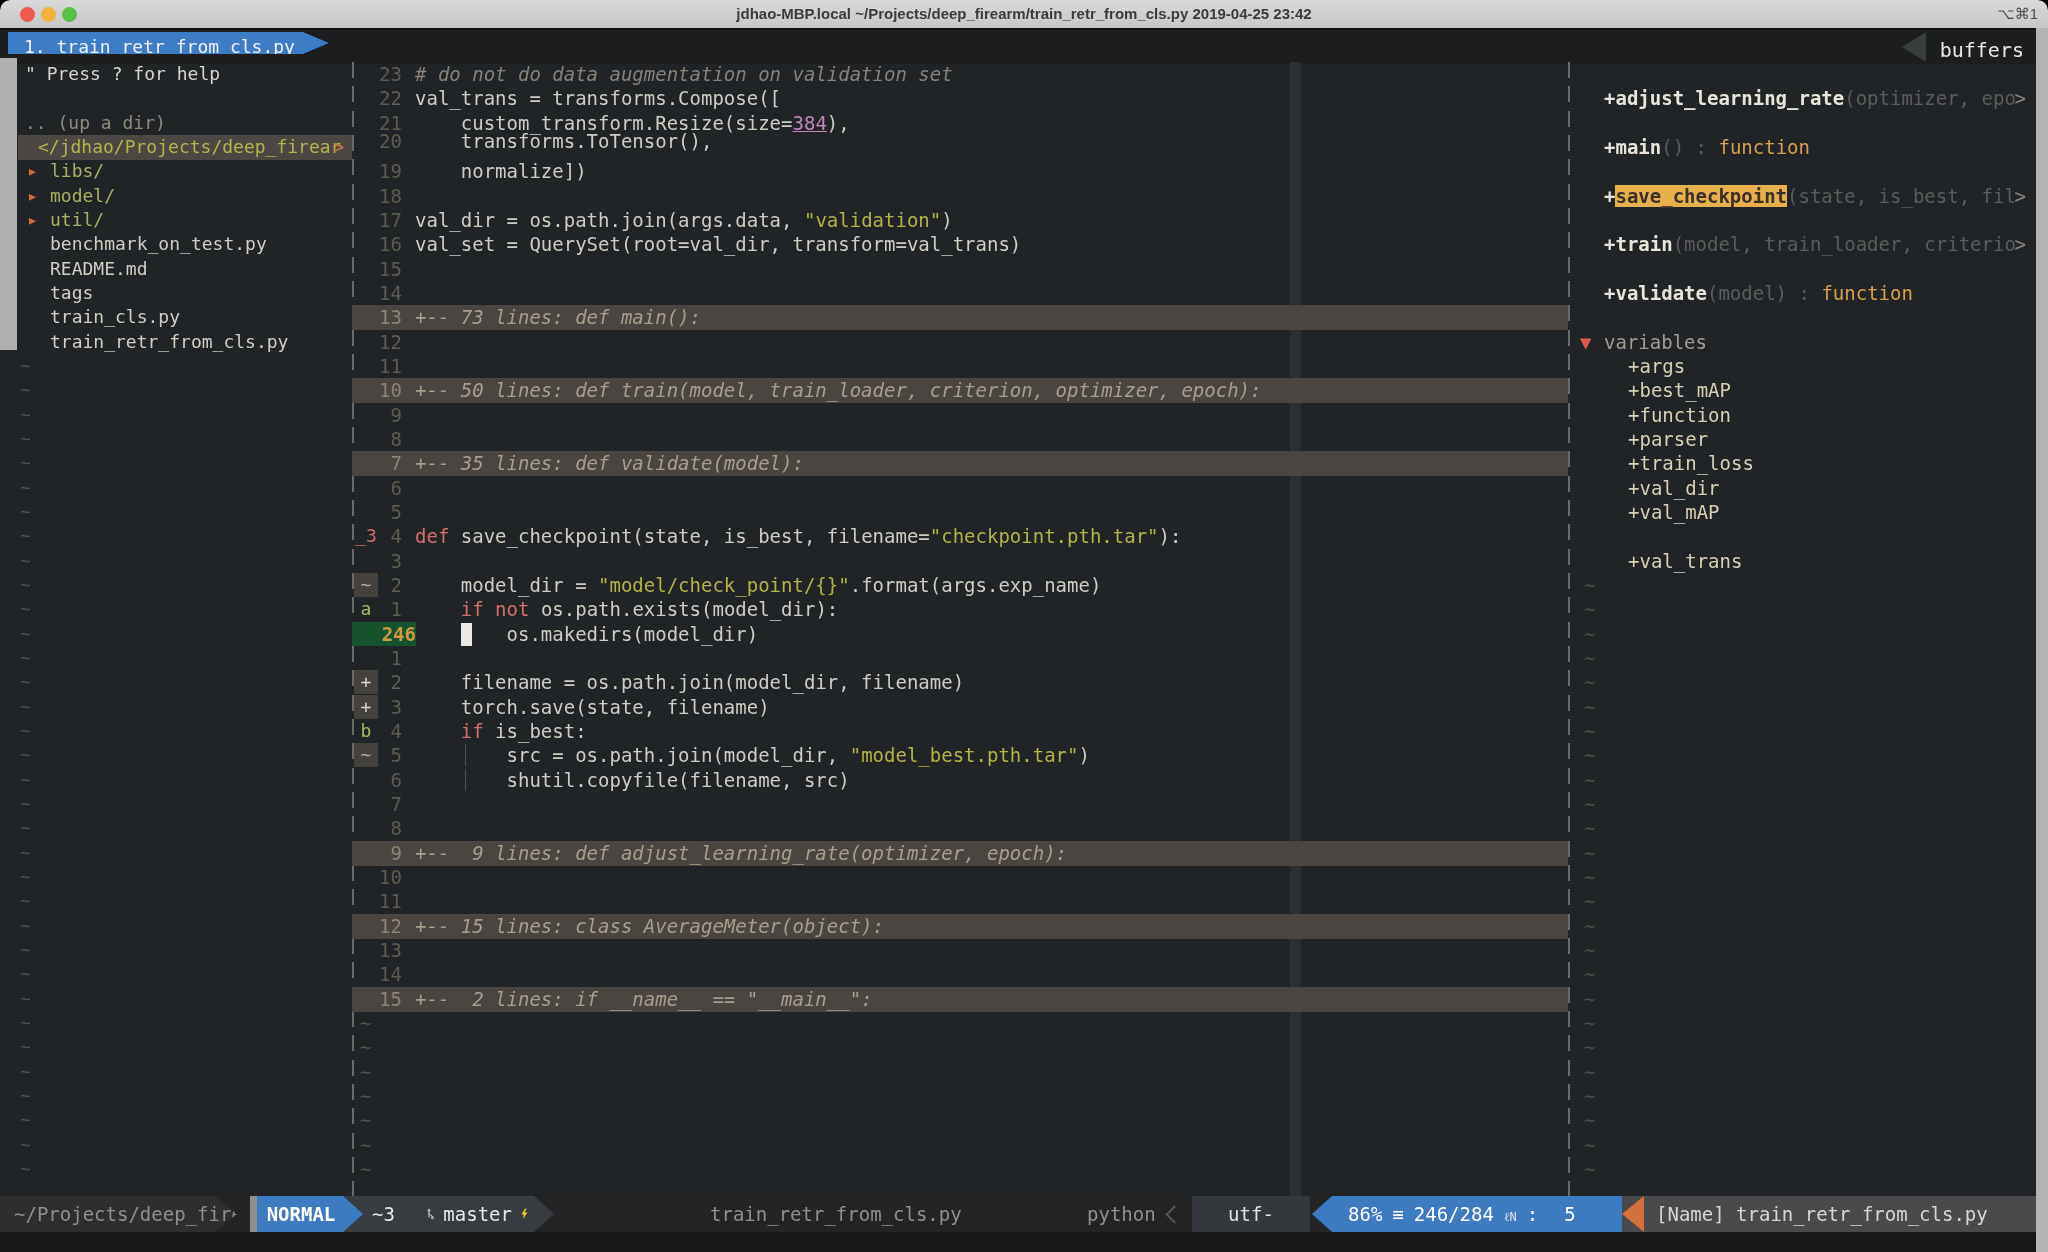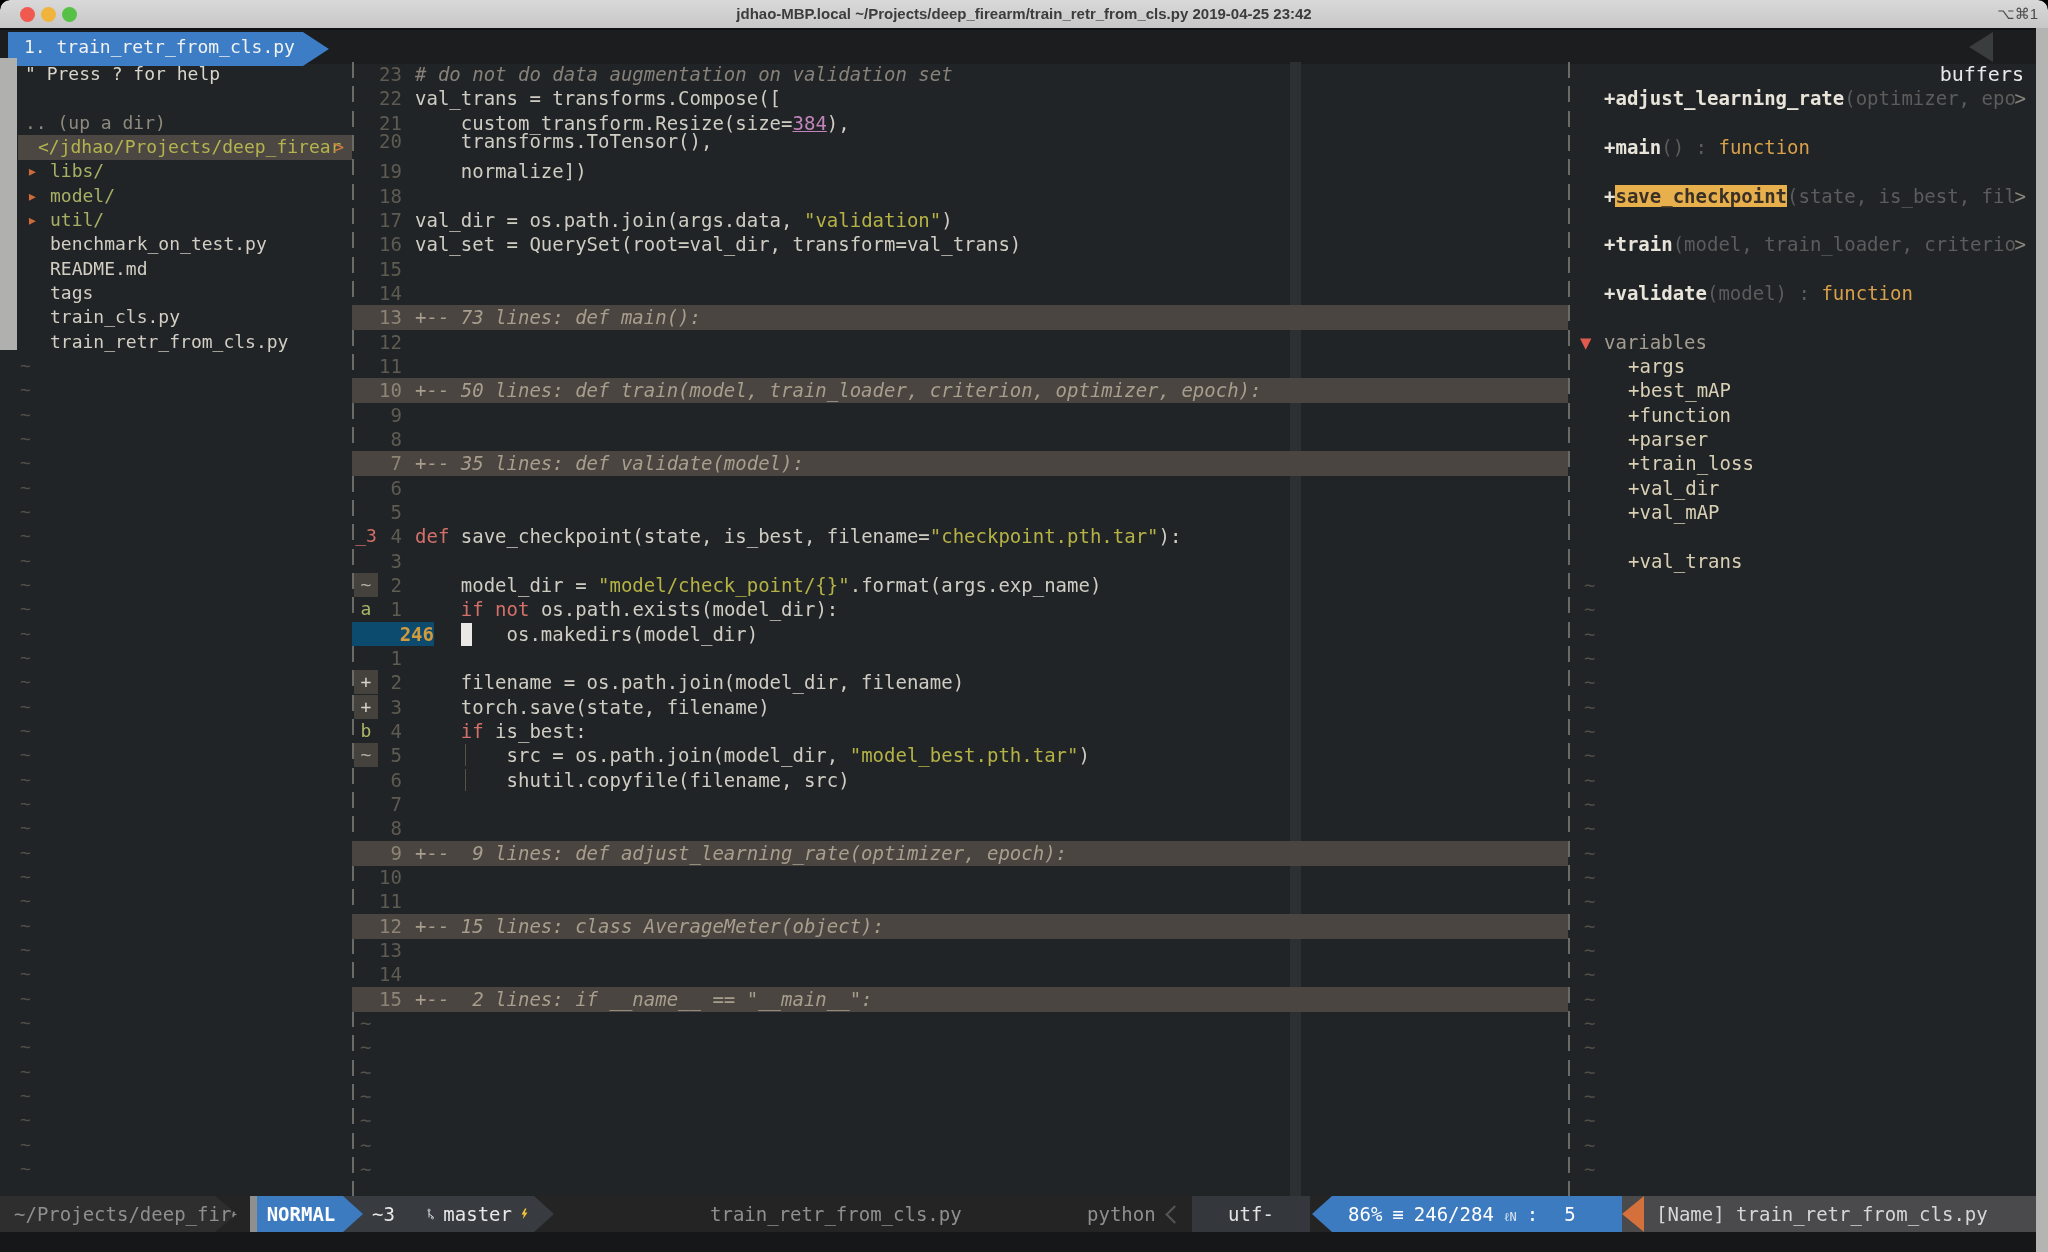--- a/index.html
+++ b/index.html
@@ -11,24 +11,24 @@
     font-family:"Liberation Sans",sans-serif;}
   .tl{position:absolute;top:7px;width:15px;height:15px;border-radius:50%;}
   #tl-close{left:20px;background:#ef5950;}
   #tl-min{left:41px;background:#f0b43c;}
   #tl-zoom{left:62px;background:#57c046;}
   #win-title{position:absolute;left:0;right:0;top:0;height:28px;line-height:28px;text-align:center;
     color:#3c3c3c;font-size:15px;font-weight:bold;}
   #win-shortcut{position:absolute;right:10px;top:0;height:28px;line-height:28px;color:#4a4a4a;font-size:15px;}
   
   #tabbar{position:absolute;left:0;top:28px;width:2048px;height:34px;background:#1b1d1e;border-top:2px solid #101112;}
-  #tab-active{position:absolute;left:8px;top:2px;height:34px;line-height:30px;background:#3c7dc6;color:#f2f2f2;
+  #tab-active{position:absolute;left:8px;top:2px;height:22px;line-height:30px;background:#3c7dc6;color:#f2f2f2;
     font-size:18px;padding:0 34px 0 16px;
     clip-path:polygon(0 0,calc(100% - 26px) 0,100% 50%,calc(100% - 26px) 100%,0 100%);}
-  #buffers-wrap{position:absolute;right:12px;top:2px;height:30px;display:flex;align-items:center;flex-direction:column;}
+  #buffers-wrap{position:absolute;right:12px;top:2px;height:30px;display:flex;align-items:flex-end;}
   #buffers-arrow{width:0;height:0;border-top:15px solid transparent;border-bottom:15px solid transparent;
     border-right:24px solid #3a3d3e;}
   #buffers-label{color:#e8e8e8;font-size:20px;padding:0 12px 0 14px;}
   
   .panel{position:absolute;top:62px;bottom:56px;}
   #nerdtree{left:0;width:352px;}
   #editor{left:352px;width:1216px;}
   #tagbar{left:1576px;width:460px;}
   .vsep{position:absolute;top:62px;bottom:56px;width:2px;
     background:repeating-linear-gradient(to bottom,#6a6a66 0 16px,transparent 16px 24.33px);}
@@ -47,21 +47,21 @@
   .n-tilde{color:#514f48;padding-left:20px;}
   #nt-scroll{position:absolute;left:0;top:58px;width:17px;height:292px;background:#b0b0ae;}
   
   #editor{font-size:19px;}
   #colorcolumn{position:absolute;left:938px;top:0;bottom:0;width:11px;background:#2d3032;}
   .erow{z-index:1;}
   .erow .sgn{position:absolute;left:2px;width:24px;text-align:center;font-size:18px;}
   .sgn-red{color:#d3706a;} .sgn-green{color:#a9b665;}
   .sgn-gray{color:#b0aca4;background:#45413c;} .sgn-plus{color:#d5d2c9;background:#45413c;}
   .lnum{position:absolute;left:0;width:50px;text-align:right;color:#5d5b52;}
-  .curnum{color:#d29a3f;font-weight:bold;background:#0c4a6e;padding-left:32px;}
+  .curnum{color:#d29a3f;font-weight:bold;background:#14532d;padding-left:14px;}
   .ltext{position:absolute;left:63px;right:0;}
   .fold{background:#4a4541;}
   .fold .lnum{color:#8d8476;}
   .foldtext{color:#a89e8d;font-style:italic;}
   .tok-d{color:#cfccc3;} .tok-k{color:#d3706a;} .tok-s{color:#b5b246;}
   .tok-n{color:#c184bb;text-decoration:underline;} .tok-c{color:#87817a;font-style:italic;}
   .tok-cur{display:inline-block;width:1ch;height:23px;background:#ebe9e5;vertical-align:top;margin-top:1px;}
   .tok-g{display:inline-block;width:1ch;height:24px;vertical-align:top;position:relative;}
   .tok-g::before{content:"";position:absolute;left:4px;top:1px;bottom:1px;width:1px;background:#55504a;}
   .e-tilde{color:#55534b;padding-left:8px;}

